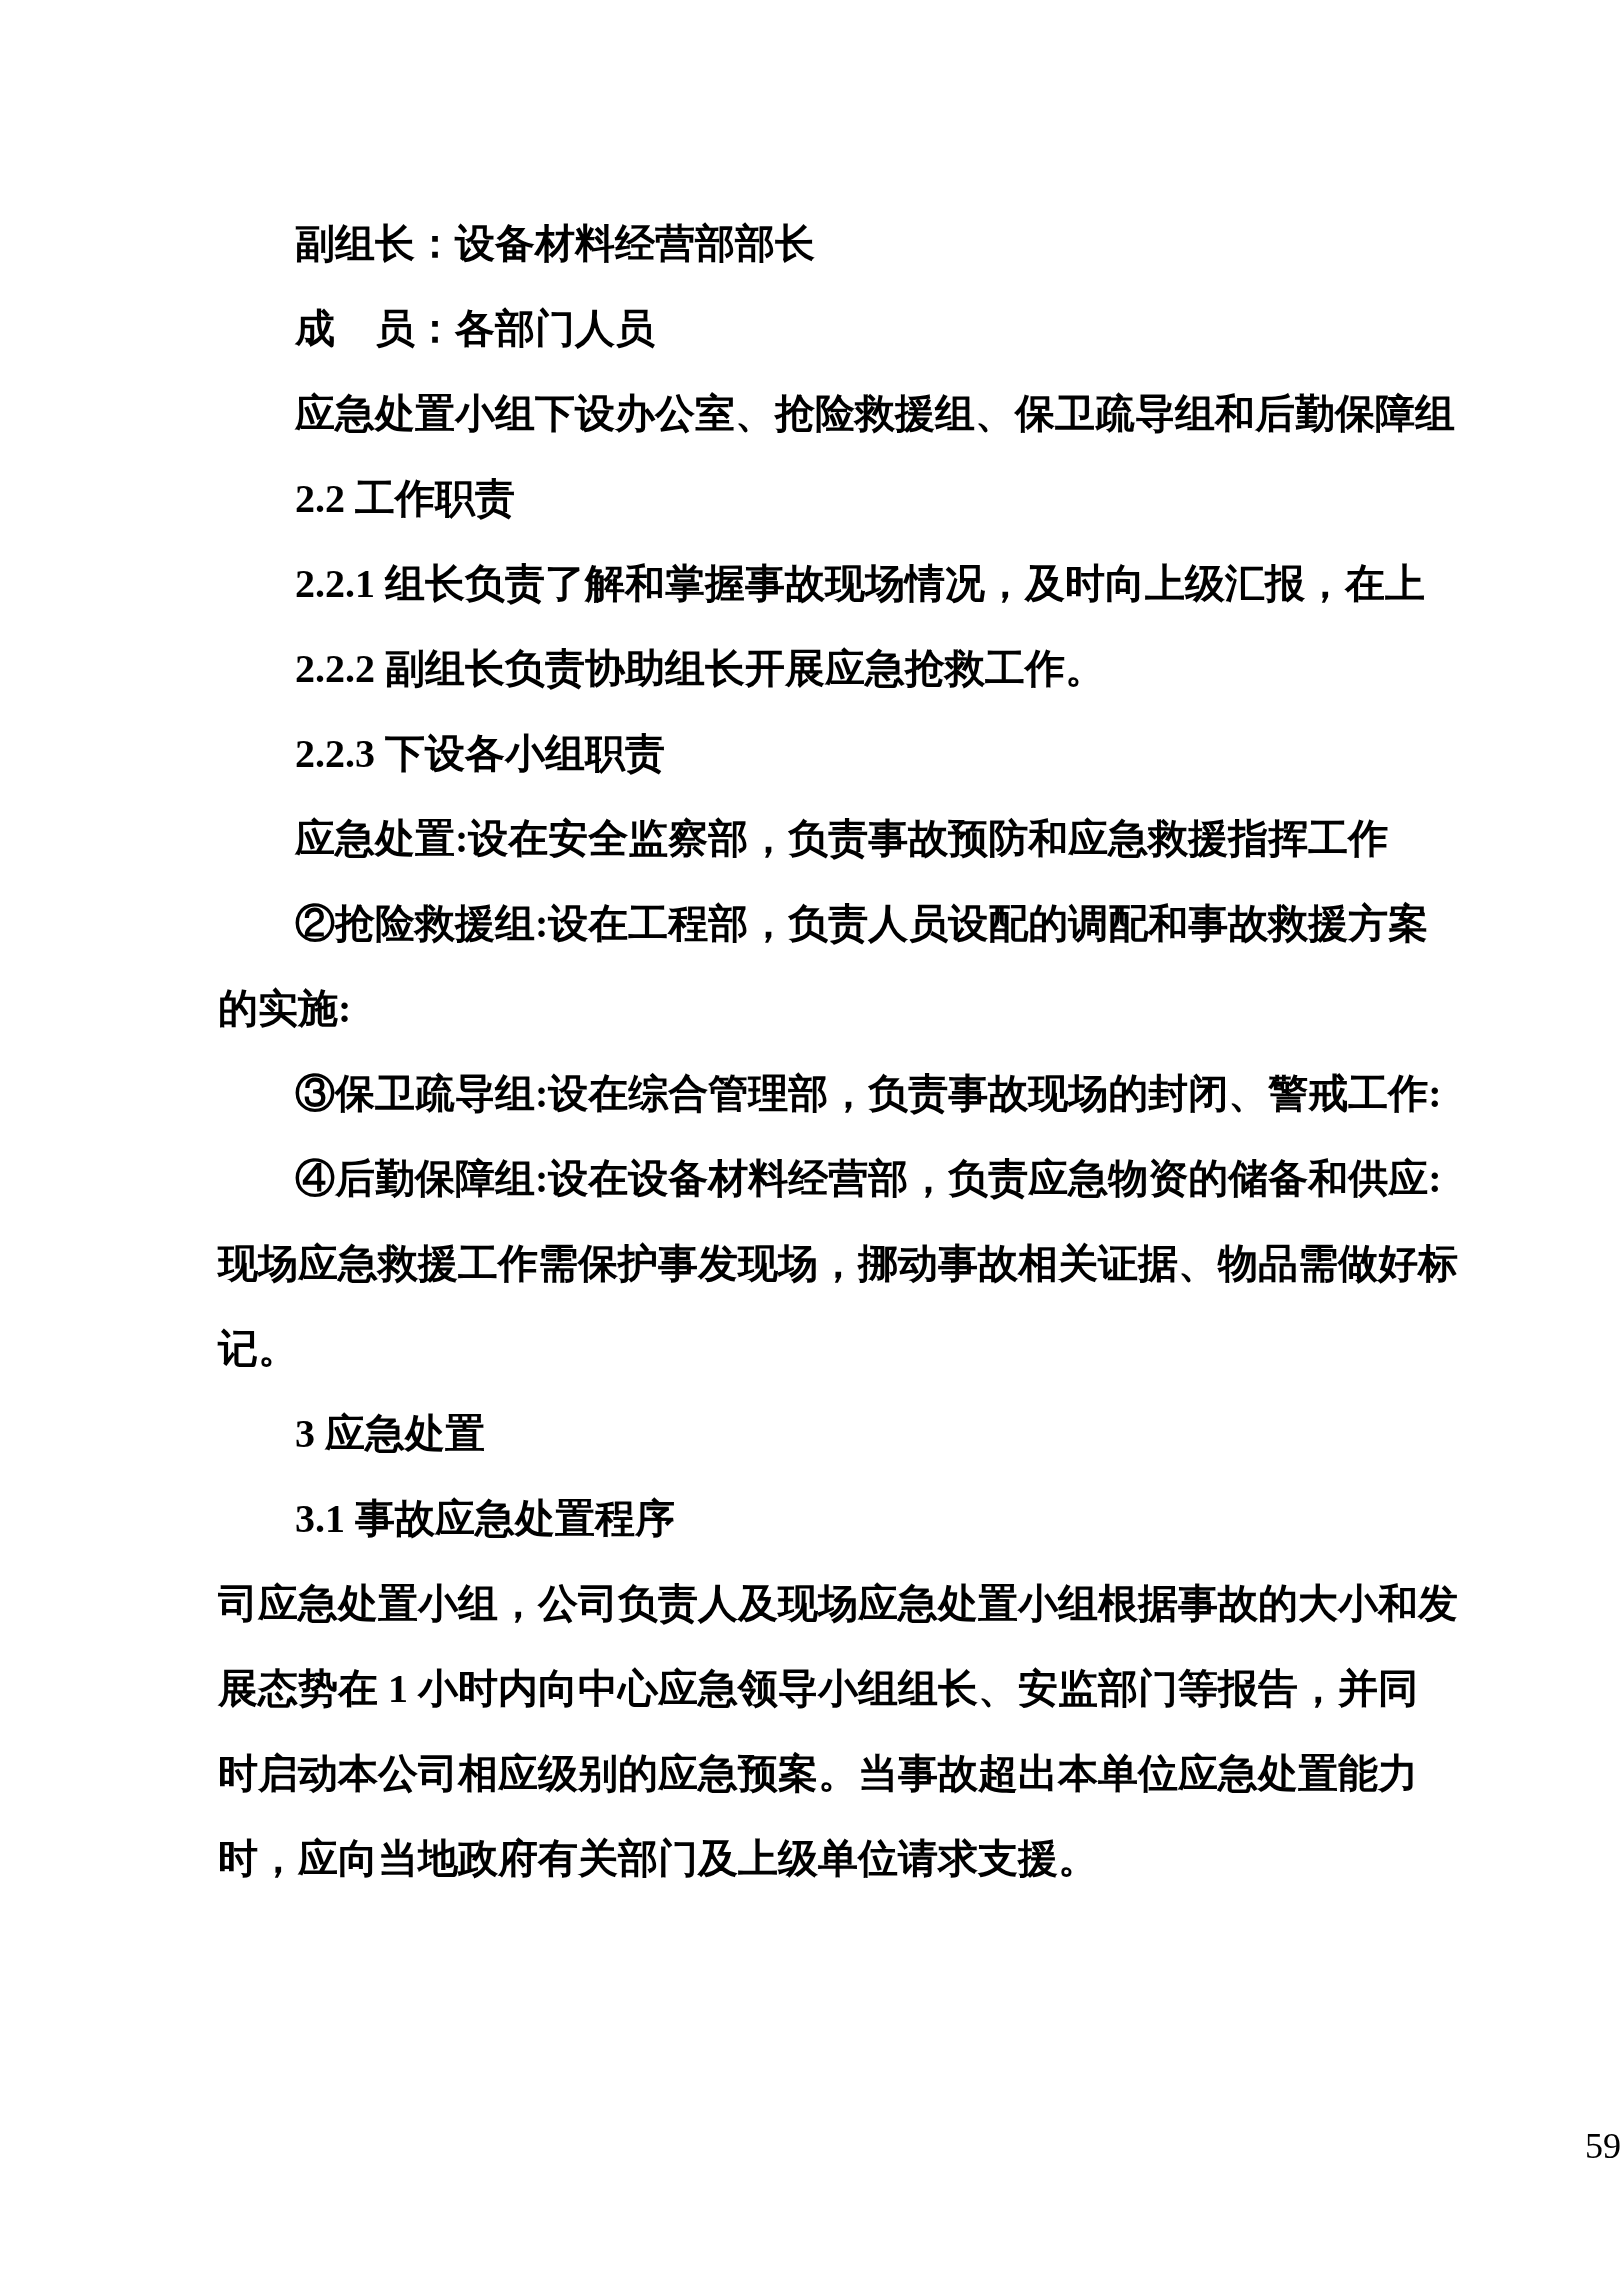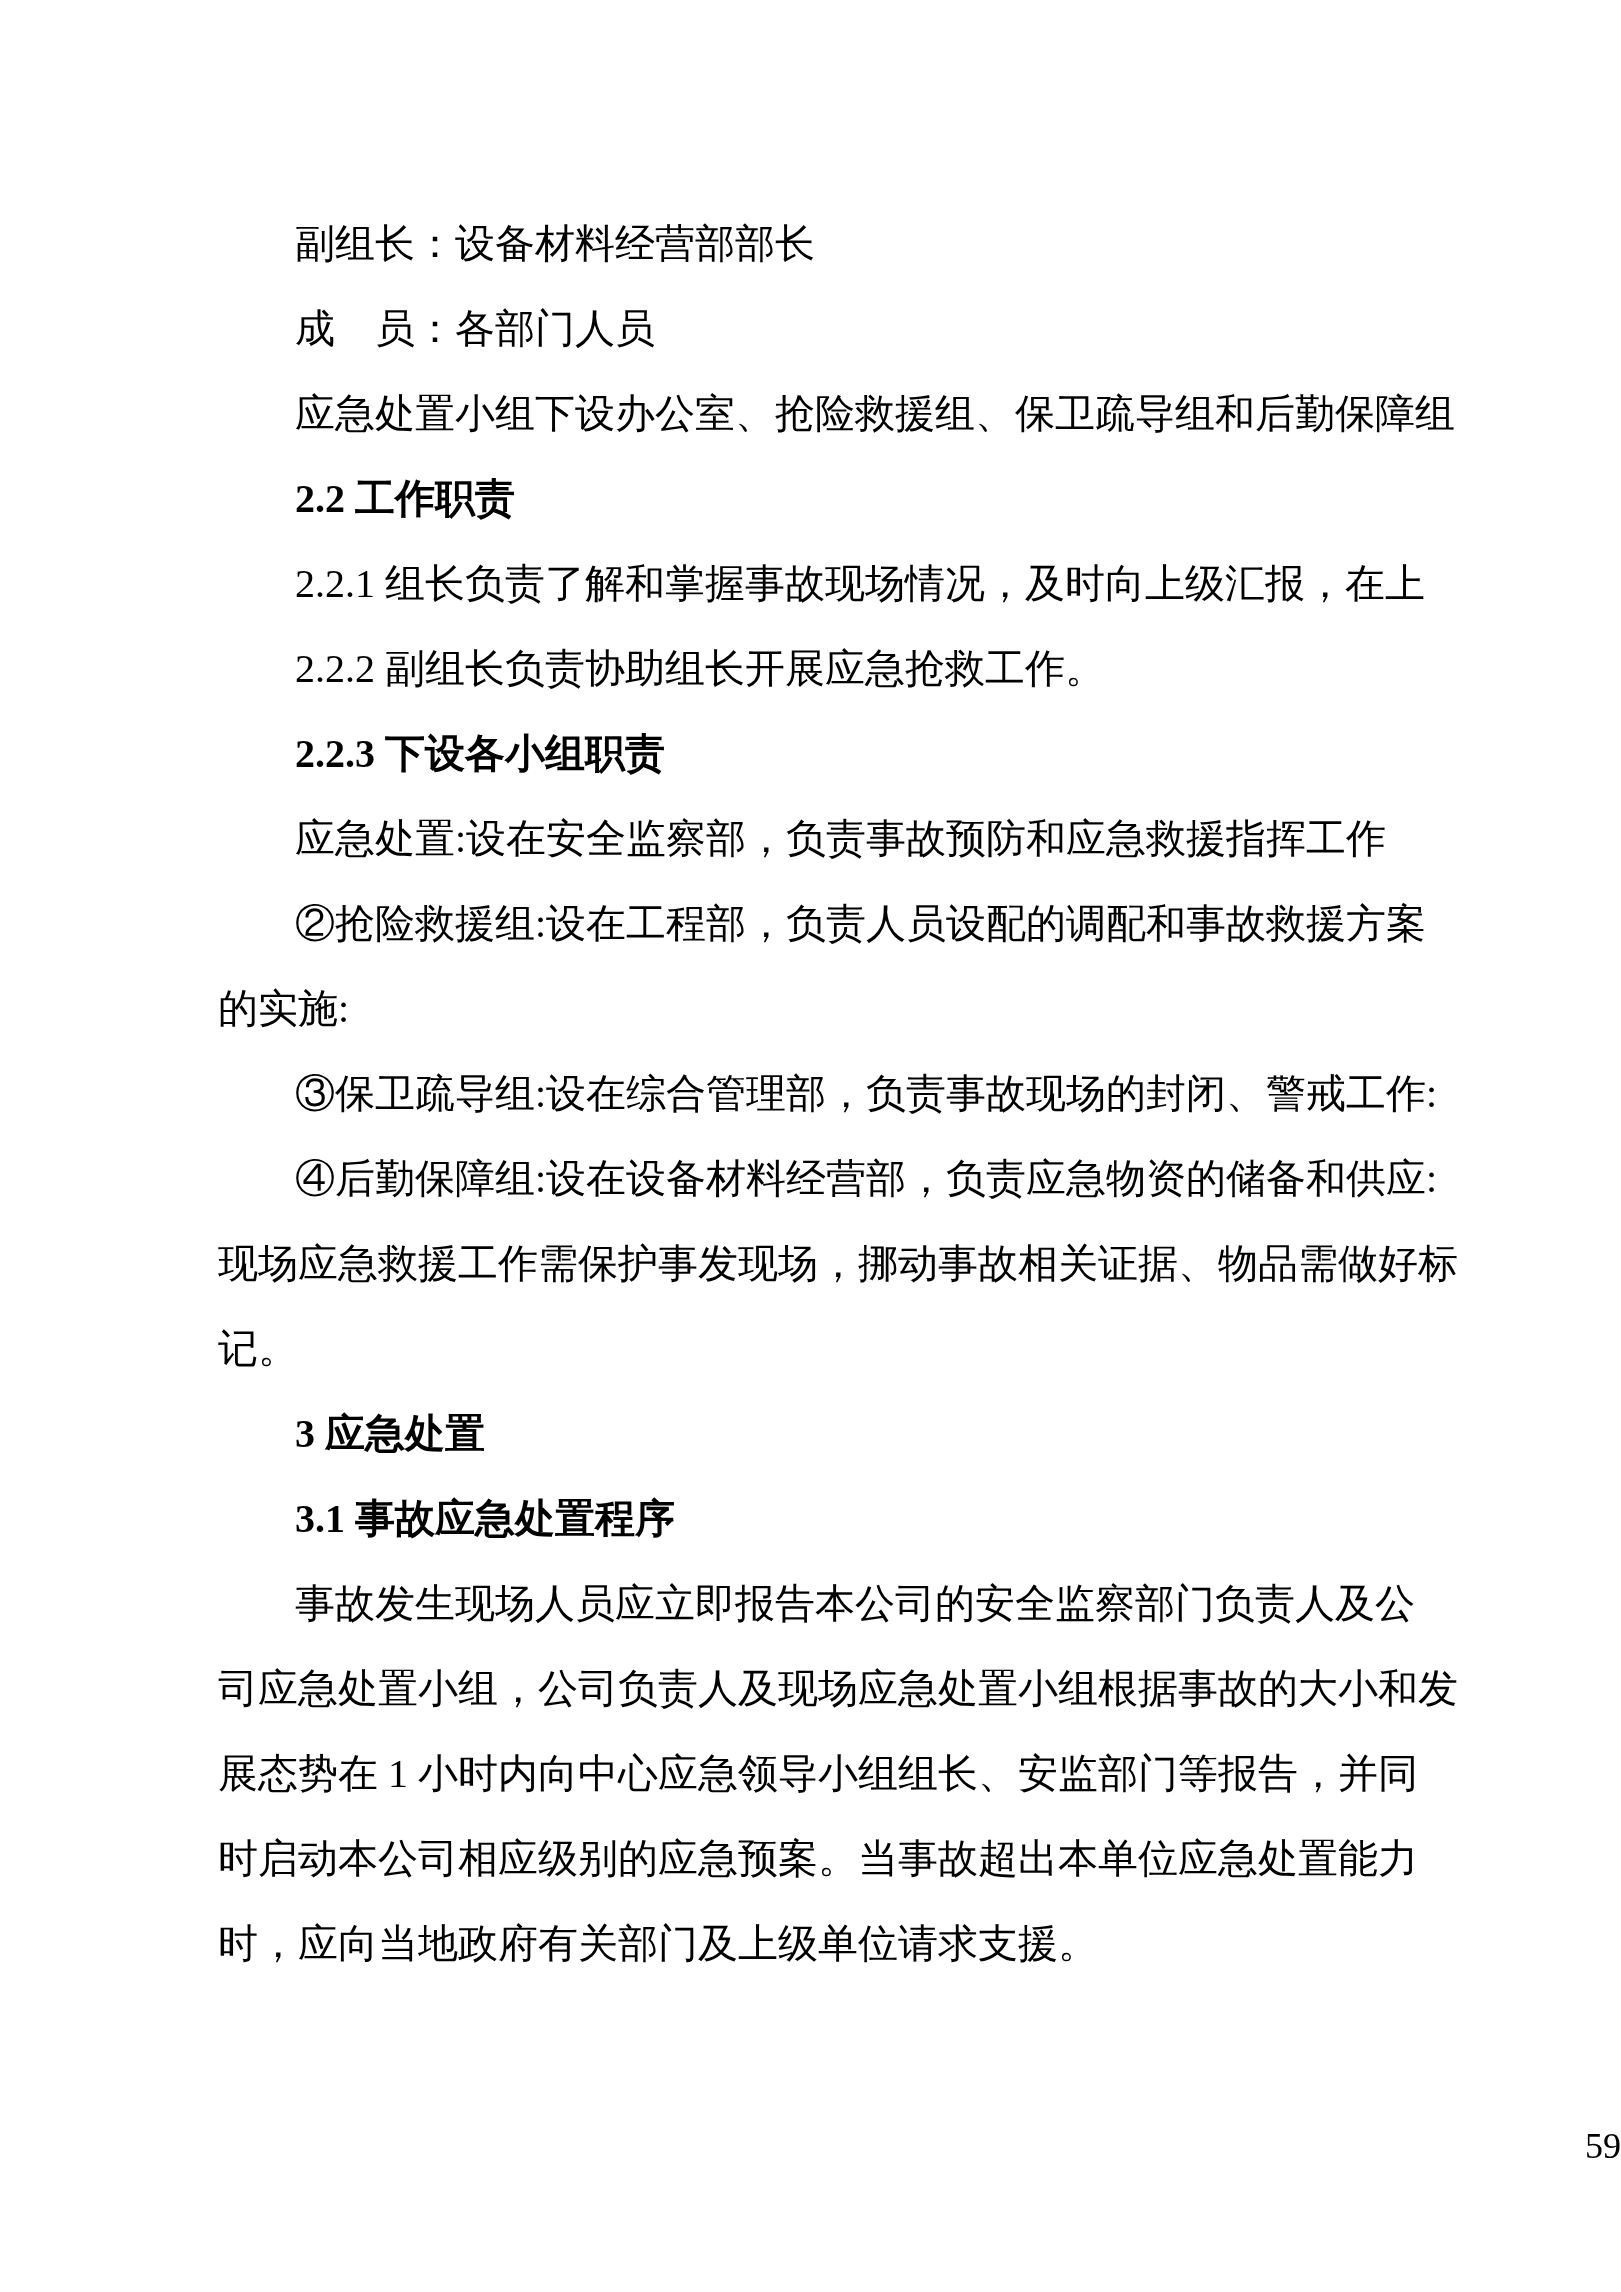--- a/index.html
+++ b/index.html
@@ -24,20 +24,21 @@
   }
   .line {
     height: 85px;
     display: flex;
     align-items: center;
     font-size: 40px;
     line-height: 1;
     letter-spacing: 0px;
     white-space: pre;
     color: #000000;
+    font-weight: bold;
   }
   .line.indent {
     padding-left: 77px;
   }
   .line.bold {
     font-weight: bold;
   }
   .pagenum {
     position: absolute;
     top: 2125px;
@@ -62,21 +63,20 @@
     <div class="line indent bold">2.2.3 下设各小组职责</div>
     <div class="line indent">应急处置:设在安全监察部，负责事故预防和应急救援指挥工作</div>
     <div class="line indent">②抢险救援组:设在工程部，负责人员设配的调配和事故救援方案</div>
     <div class="line">的实施:</div>
     <div class="line indent">③保卫疏导组:设在综合管理部，负责事故现场的封闭、警戒工作:</div>
     <div class="line indent">④后勤保障组:设在设备材料经营部，负责应急物资的储备和供应:</div>
     <div class="line">现场应急救援工作需保护事发现场，挪动事故相关证据、物品需做好标</div>
     <div class="line">记。</div>
     <div class="line indent bold">3 应急处置</div>
     <div class="line indent bold">3.1 事故应急处置程序</div>
-    <div class="line indent">事故发生现场人员应立即报告本公司的安全监察部门负责人及公</div>
     <div class="line">司应急处置小组，公司负责人及现场应急处置小组根据事故的大小和发</div>
     <div class="line">展态势在 1 小时内向中心应急领导小组组长、安监部门等报告，并同</div>
     <div class="line">时启动本公司相应级别的应急预案。当事故超出本单位应急处置能力</div>
     <div class="line">时，应向当地政府有关部门及上级单位请求支援。</div>
   </div>
   <div class="pagenum">59</div>
 </div>
 
 
 </body></html>

